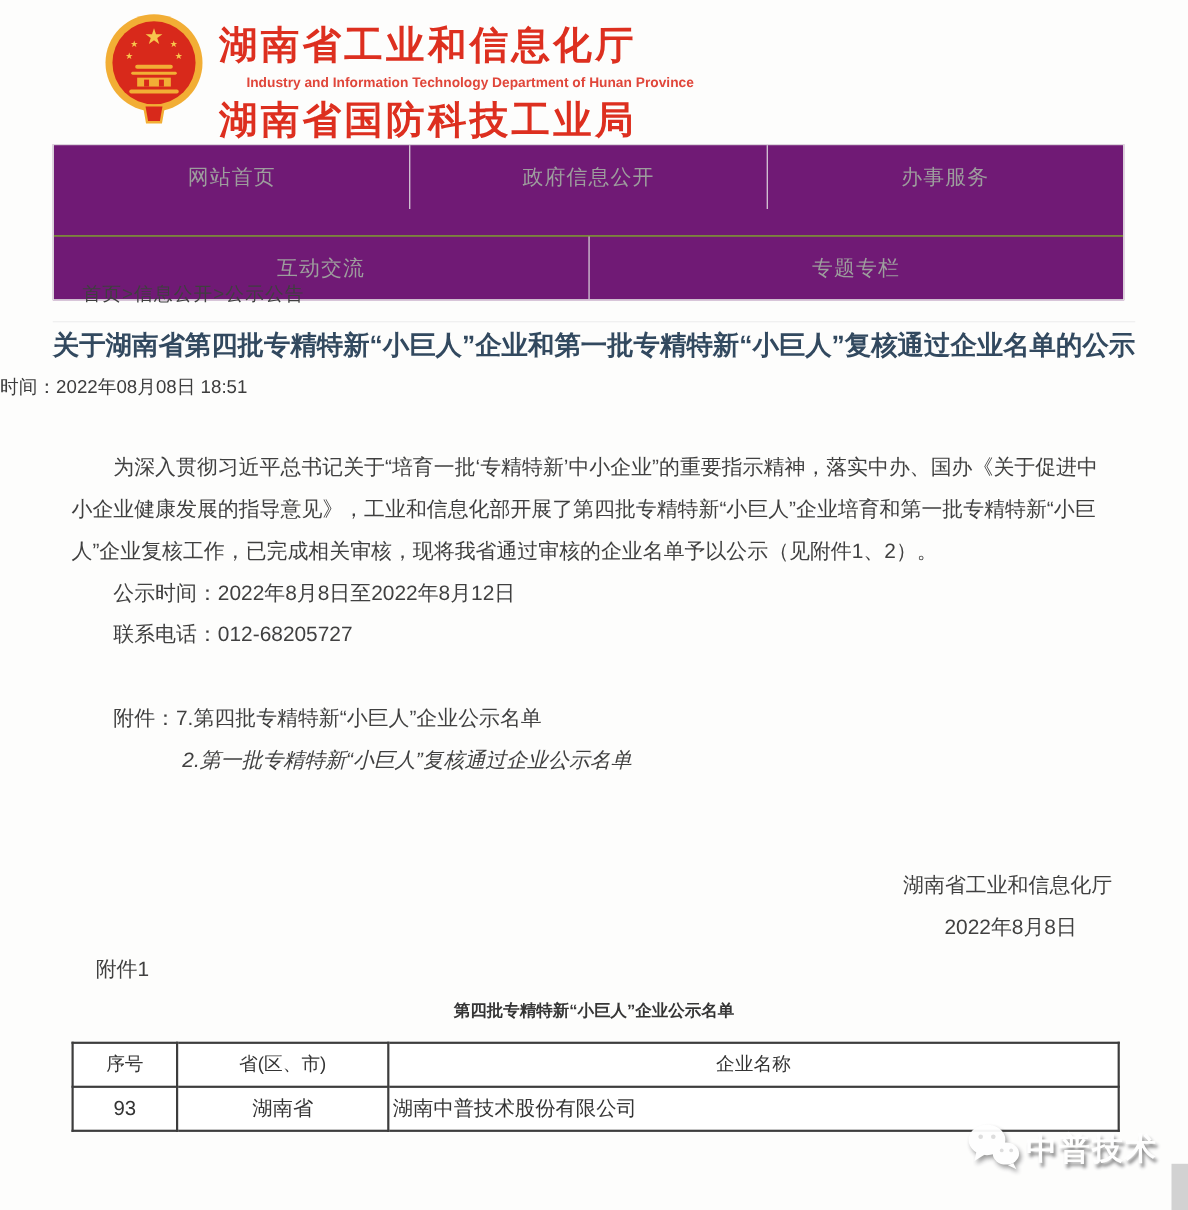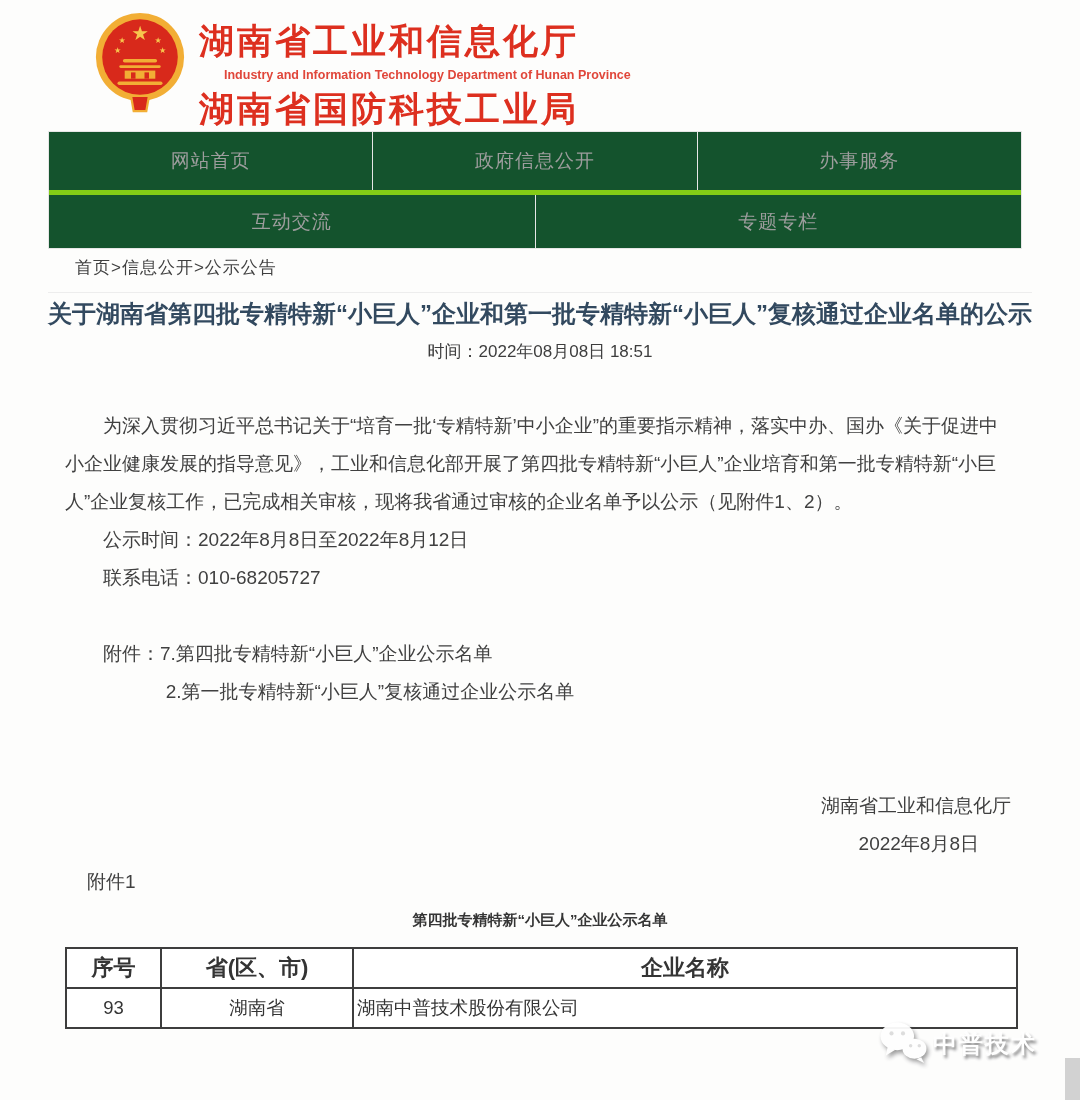--- a/index.html
+++ b/index.html
@@ -11,65 +11,65 @@
   }
 
   
   .site-header { position:absolute; top:12px; left:95px; display:flex; gap:14px; }
   .emblem { width:90px; height:101px; flex:0 0 auto; }
   .org-block { padding-top:6px; }
   .org-cn1, .org-cn2 { font-size:35px; font-weight:bold; color:#dd2f1f; letter-spacing:3px; white-space:nowrap; }
   .org-en { font-size:12.5px; font-weight:bold; color:#e0463a; margin:3px 0 4px 1px; white-space:nowrap;padding-left:24px; }
 
   
-  .main-nav { position:absolute; top:131px; left:48px; width:974px; background:#14532d;
+  .main-nav { position:absolute; top:131px; left:48px; width:974px; background:#701a75;
               border:1px solid #e6e6e6; }
   .nav-row { display:flex; height:58px; }
-  .nav-row + .nav-row { border-top:5px solid #84cc16; }
+  .nav-row + .nav-row { border-top:1px solid #84cc16;margin-top:24px; }
   .nav-cell { flex:1; display:flex; align-items:center; justify-content:center;
               font-size:19px; color:#9d9d9d; letter-spacing:1px; cursor:pointer; }
   .nav-cell + .nav-cell { border-left:1px solid #e6e6e6; }
 
   
   .breadcrumb { position:absolute; top:256px; left:75px; font-size:17px; color:#3f3f3f; letter-spacing:1px; }
   .rule { position:absolute; top:292px; left:48px; width:984px; height:0; border-top:1px solid #ededed; }
 
   
   .article-title { position:absolute; top:298px; left:0; width:1080px; text-align:center;
                    font-size:24px; font-weight:bold; color:#32495f; }
-  .article-meta { position:absolute; top:340px; left:0; width:1080px; text-align:center;
+  .article-meta { position:absolute; top:340px; left:0; width:1080px; 
                   font-size:17px; color:#3d3d3d; }
 
   
   .article-body { position:absolute; top:407px; left:65px; width:950px;
                   font-size:19px; line-height:38px; color:#404040; }
   .p-indent  { text-indent:2em; }
-  .p-indent2 { text-indent:5.3em; }
+  .p-indent2 { text-indent:5.3em;font-style:italic; }
   .blank-line { height:38px; }
   .sign-org  { text-align:right; padding-right:4px; }
   .sign-date { text-align:right; padding-right:36px; }
   .attach1-label { padding-left:22px; }
   .table-title { text-align:center; font-weight:bold; font-size:15px; color:#353535; }
 
   
   .roster-table { width:953px; margin-top:8px; border-collapse:collapse; table-layout:fixed;
                   background:#fff; }
   .roster-table th, .roster-table td { border:2px solid #3d3d3d; font-weight:normal;
                   color:#343434; text-align:center; }
-  .roster-table th { height:30px; font-size:22px;font-weight:bold; }
+  .roster-table th { height:30px; font-size:17px; }
   .roster-table td { height:40px; font-size:18.5px; }
   .col-no   { width:95px; }
   .col-prov { width:192px; }
   td.cell-company { text-align:left; padding-left:3px; }
 
   
   .watermark { position:absolute; left:878px; top:1020px; display:flex; align-items:center;
                gap:5px; z-index:5; opacity:.95; pointer-events:none; }
   .watermark svg { filter:drop-shadow(2px 3px 2px rgba(70,70,70,.55)); }
-  .watermark-text { font-size:24px; font-weight:bold; color:#ffffff; letter-spacing:2px;
+  .watermark-text { font-size:28px; font-weight:bold; color:#ffffff; letter-spacing:2px;
                     text-shadow:2px 3px 3px rgba(70,70,70,.65); white-space:nowrap; }
 
   
   .scroll-frag { position:absolute; right:0; top:1058px; width:15px; height:42px; background:#d2d2d2; }
 </style>
 </head>
 <body>
 
 <header class="site-header">
   <div class="emblem">
@@ -111,21 +111,21 @@
 
 <div class="breadcrumb">首页&gt;信息公开&gt;公示公告</div>
 <div class="rule"></div>
 
 <h1 class="article-title">关于湖南省第四批专精特新“小巨人”企业和第一批专精特新“小巨人”复核通过企业名单的公示</h1>
 <div class="article-meta">时间：2022年08月08日 18:51</div>
 
 <div class="article-body">
   <p class="p-indent">为深入贯彻习近平总书记关于“培育一批‘专精特新’中小企业”的重要指示精神，落实中办、国办《关于促进中小企业健康发展的指导意见》，工业和信息化部开展了第四批专精特新“小巨人”企业培育和第一批专精特新“小巨人”企业复核工作，已完成相关审核，现将我省通过审核的企业名单予以公示（见附件1、2）。</p>
   <p class="p-indent">公示时间：2022年8月8日至2022年8月12日</p>
-  <p class="p-indent">联系电话：010-68205727</p>
+  <p class="p-indent">联系电话：012-68205727</p>
   <p class="blank-line"></p>
   <p class="p-indent">附件：7.第四批专精特新“小巨人”企业公示名单</p>
   <p class="p-indent2">2.第一批专精特新“小巨人”复核通过企业公示名单</p>
   <p class="blank-line"></p>
   <p class="blank-line"></p>
   <p class="sign-org">湖南省工业和信息化厅</p>
   <p class="sign-date">2022年8月8日</p>
   <p class="attach1-label">附件1</p>
   <p class="table-title">第四批专精特新“小巨人”企业公示名单</p>
 

